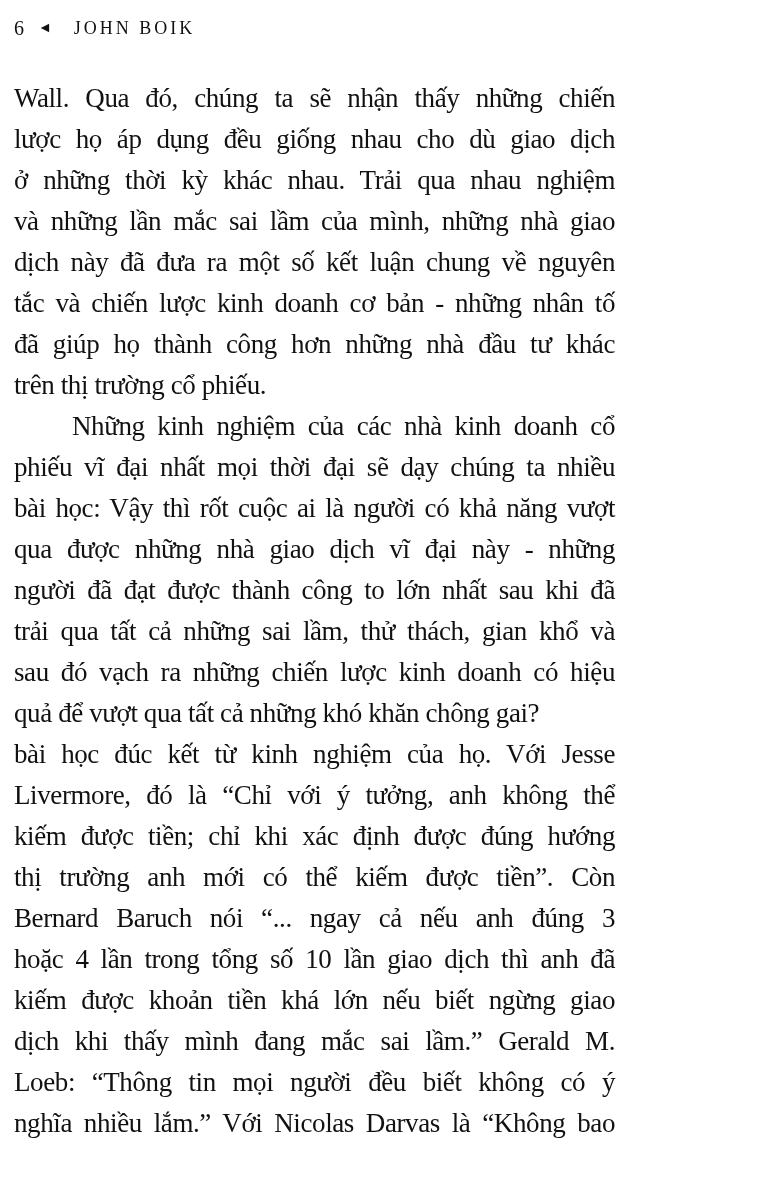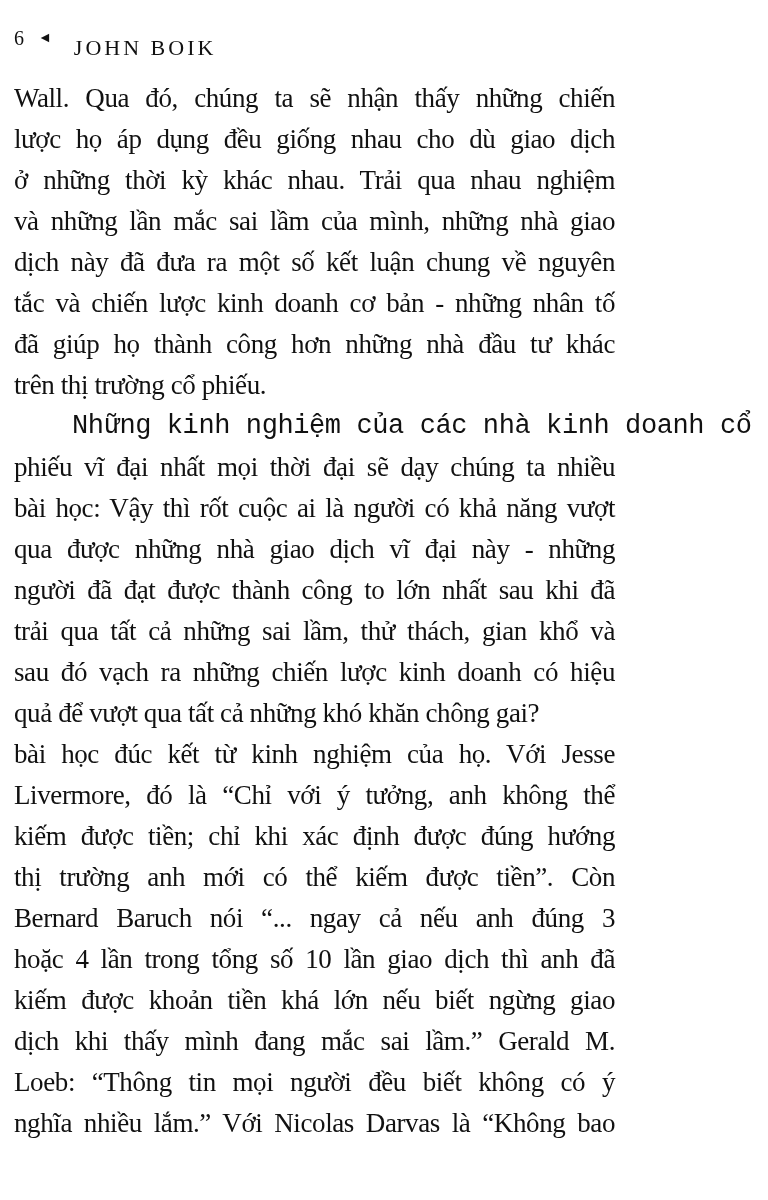--- a/index.html
+++ b/index.html
@@ -8,32 +8,32 @@
       font-family: "Liberation Serif", "DejaVu Serif", serif;
       color: #111111;
     }
     .running-head {
       position: absolute; left: 14px; top: 14px;
       display: flex; align-items: center;
       font-size: 20px; line-height: 28px;
     }
     .page-num { margin-right: 14px; }
     .arrow { font-size: 14px; margin-right: 22px; }
-    .author { letter-spacing: 3px; font-size: 22px; margin-top: 20px; }
+    .author { letter-spacing: 3px; font-size: 18px; }
     .body-text {
       position: absolute; left: 14px; top: 78px; width: 601px;
       font-size: 27px; line-height: 41px;
     }
     .line {
       display: block; height: 41px; white-space: nowrap;
       text-align: justify; text-align-last: justify;
       letter-spacing: -0.4px;
     }
     .line.last { text-align-last: left; }
-    .line.indent { padding-left: 58px; font-family: Liberation Mono, monospace; }
+    .line.indent { padding-left: 58px; }
   </style>
 </head>
 <body>
 
 <header class="running-head">
   <span class="page-num">6</span>
   <span class="arrow">◄</span>
   <span class="author">JOHN BOIK</span>
 </header>
 

